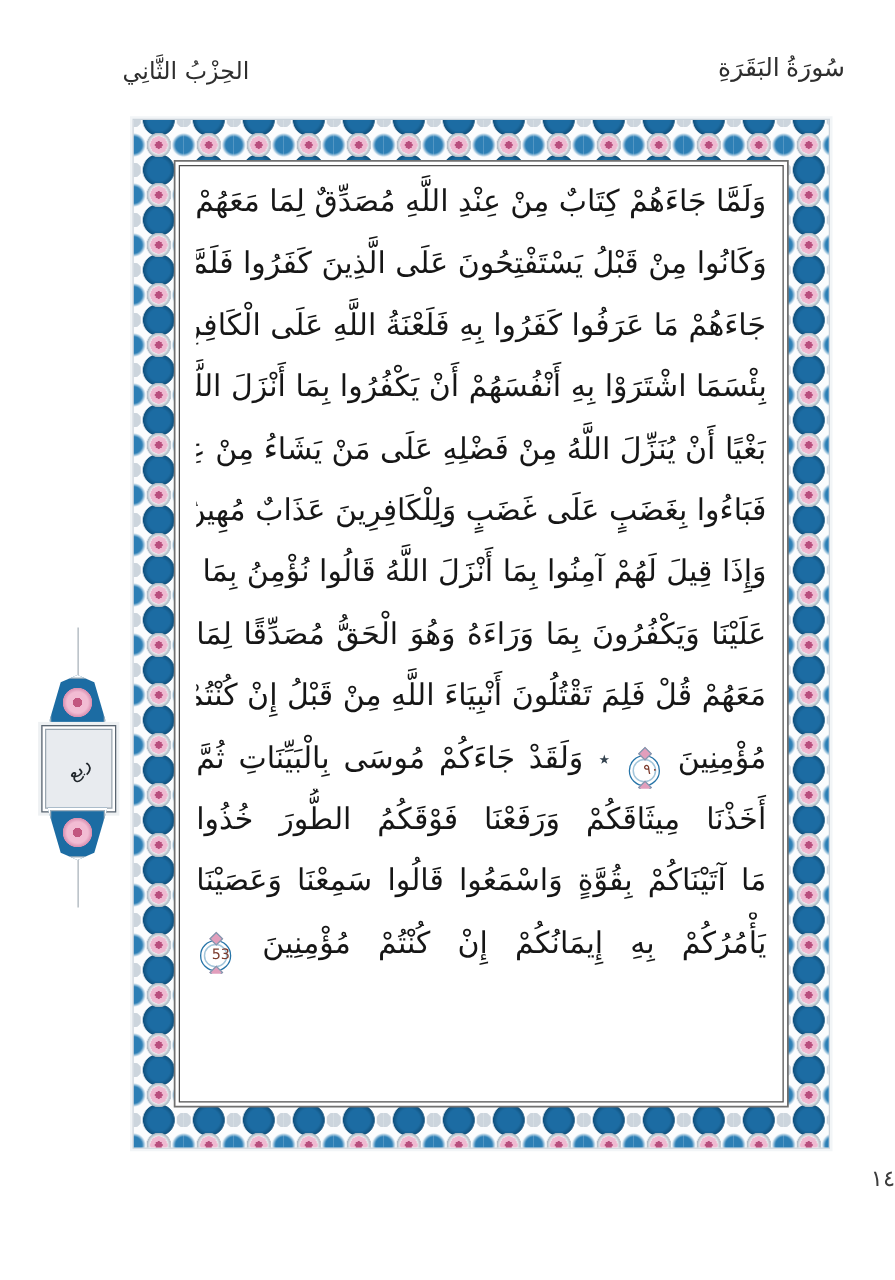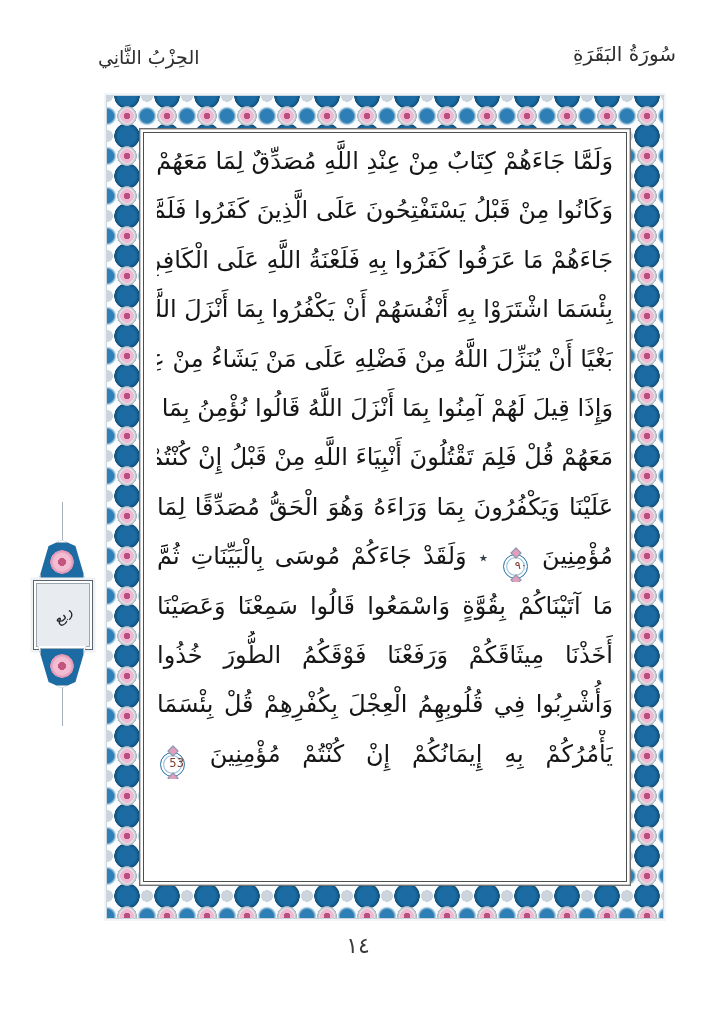--- a/index.html
+++ b/index.html
@@ -6,21 +6,21 @@
   body{
     width:716px;height:1024px;overflow:hidden;position:relative;
     background:#ffffff;
     font-family:"DejaVu Sans", sans-serif;
   }
   
   .head{
     position:absolute;top:42px;color:#2e2e2e;font-size:20px;
     direction:rtl;white-space:nowrap;
   }
-  .head-surah{right:40px;}
+  .head-surah{right:40px;font-family:Liberation Serif, serif;}
   .head-hizb{left:98px;top:46px;font-size:19px;}
   
   .frame{
     position:absolute;left:107px;top:96px;width:556px;height:822px;
     box-shadow:0 0 0 1px #ccd4db, 0 0 0 3px #f2f5f7;
     background-color:#fbfcfd;
     background-image:
       radial-gradient(circle 3px  at 20px 20px, #b94f7e 98%, transparent),
       radial-gradient(circle 7px  at 20px 20px, #efb9d1 98%, transparent),
       radial-gradient(circle 10px at 20px 20px, #ffffff 62%, #a8b4bf 96%, transparent),
@@ -89,45 +89,45 @@
     position:absolute;top:40px;left:5px;width:58px;height:68px;
     background:#e8ebef;border:1.6px solid #5a6570;
     box-shadow:inset 0 0 0 2px #ffffff, inset 0 0 0 3px #9aa6b0, 0 0 0 2.5px #eef1f3;
     display:flex;align-items:center;justify-content:center;
   }
   .med-core span{
     transform:rotate(-42deg);font-size:15px;color:#20262b;direction:rtl;
   }
   
   .page-number{
-    position:absolute;left:0;right:0;top:933px;text-align:center;
-    font-size:22px;color:#3c3c3c;direction:rtl;
+    position:absolute;left:0;right:0;top:933px;
+    font-size:18px;color:#3c3c3c;direction:rtl;
   }
 </style>
 </head>
 <body>
 
 <div class="head head-surah">سُورَةُ البَقَرَةِ</div>
 <div class="head head-hizb">الحِزْبُ الثَّانِي</div>
 
 <div class="frame">
   <div class="frame-inner">
     <div class="text-block">
         <div class="qline"><span class="qtext">وَلَمَّا جَاءَهُمْ كِتَابٌ مِنْ عِنْدِ اللَّهِ مُصَدِّقٌ لِمَا مَعَهُمْ</span></div>
         <div class="qline"><span class="qtext">وَكَانُوا مِنْ قَبْلُ يَسْتَفْتِحُونَ عَلَى الَّذِينَ كَفَرُوا فَلَمَّا</span></div>
         <div class="qline"><span class="qtext">جَاءَهُمْ مَا عَرَفُوا كَفَرُوا بِهِ فَلَعْنَةُ اللَّهِ عَلَى الْكَافِرِينَ</span> </div>
         <div class="qline"><span class="qtext">بِئْسَمَا اشْتَرَوْا بِهِ أَنْفُسَهُمْ أَنْ يَكْفُرُوا بِمَا أَنْزَلَ اللَّهُ</span></div>
         <div class="qline"><span class="qtext">بَغْيًا أَنْ يُنَزِّلَ اللَّهُ مِنْ فَضْلِهِ عَلَى مَنْ يَشَاءُ مِنْ عِبَادِهِ</span></div>
+        <div class="qline"><span class="qtext">فَبَاءُوا بِغَضَبٍ عَلَى غَضَبٍ وَلِلْكَافِرِينَ عَذَابٌ مُهِينٌ</span> </div>
         <div class="qline"><span class="qtext">وَإِذَا قِيلَ لَهُمْ آمِنُوا بِمَا أَنْزَلَ اللَّهُ قَالُوا نُؤْمِنُ بِمَا أُنْزِلَ</span></div>
+        <div class="qline"><span class="qtext">عَلَيْنَا وَيَكْفُرُونَ بِمَا وَرَاءَهُ وَهُوَ الْحَقُّ مُصَدِّقًا لِمَا</span></div>
         <div class="qline"><span class="qtext">مَعَهُمْ قُلْ فَلِمَ تَقْتُلُونَ أَنْبِيَاءَ اللَّهِ مِنْ قَبْلُ إِنْ كُنْتُمْ</span></div>
-        <div class="qline"><span class="qtext">عَلَيْنَا وَيَكْفُرُونَ بِمَا وَرَاءَهُ وَهُوَ الْحَقُّ مُصَدِّقًا لِمَا</span></div>
         <div class="qline"><span class="qtext">مُؤْمِنِينَ</span> <span class="vmark">٩٠</span> <span class="rub-star">٭</span> <span class="qtext">وَلَقَدْ جَاءَكُمْ مُوسَى بِالْبَيِّنَاتِ ثُمَّ</span></div>
+        <div class="qline"><span class="qtext">أَخَذْنَا مِيثَاقَكُمْ وَرَفَعْنَا فَوْقَكُمُ الطُّورَ خُذُوا</span></div>
         <div class="qline"><span class="qtext">مَا آتَيْنَاكُمْ بِقُوَّةٍ وَاسْمَعُوا قَالُوا سَمِعْنَا وَعَصَيْنَا</span></div>
-        <div class="qline"><span class="qtext">أَخَذْنَا مِيثَاقَكُمْ وَرَفَعْنَا فَوْقَكُمُ الطُّورَ خُذُوا</span></div>
-        <div class="qline"><span class="qtext">وَأُشْرِبُوا فِي قُلُوبِهِمُ الْعِجْلَ بِكُفْرِهِمْ قُلْ بِئْسَمَا</span></div>
         <div class="qline"><span class="qtext">يَأْمُرُكُمْ بِهِ إِيمَانُكُمْ إِنْ كُنْتُمْ مُؤْمِنِينَ</span> <span class="vmark">53</span></div>
       </div>
   </div>
 </div>
 
 <div class="medallion">
   <div class="med-line"></div>
   <div class="med-cap top">
     <div class="med-flower"></div>
   </div>

